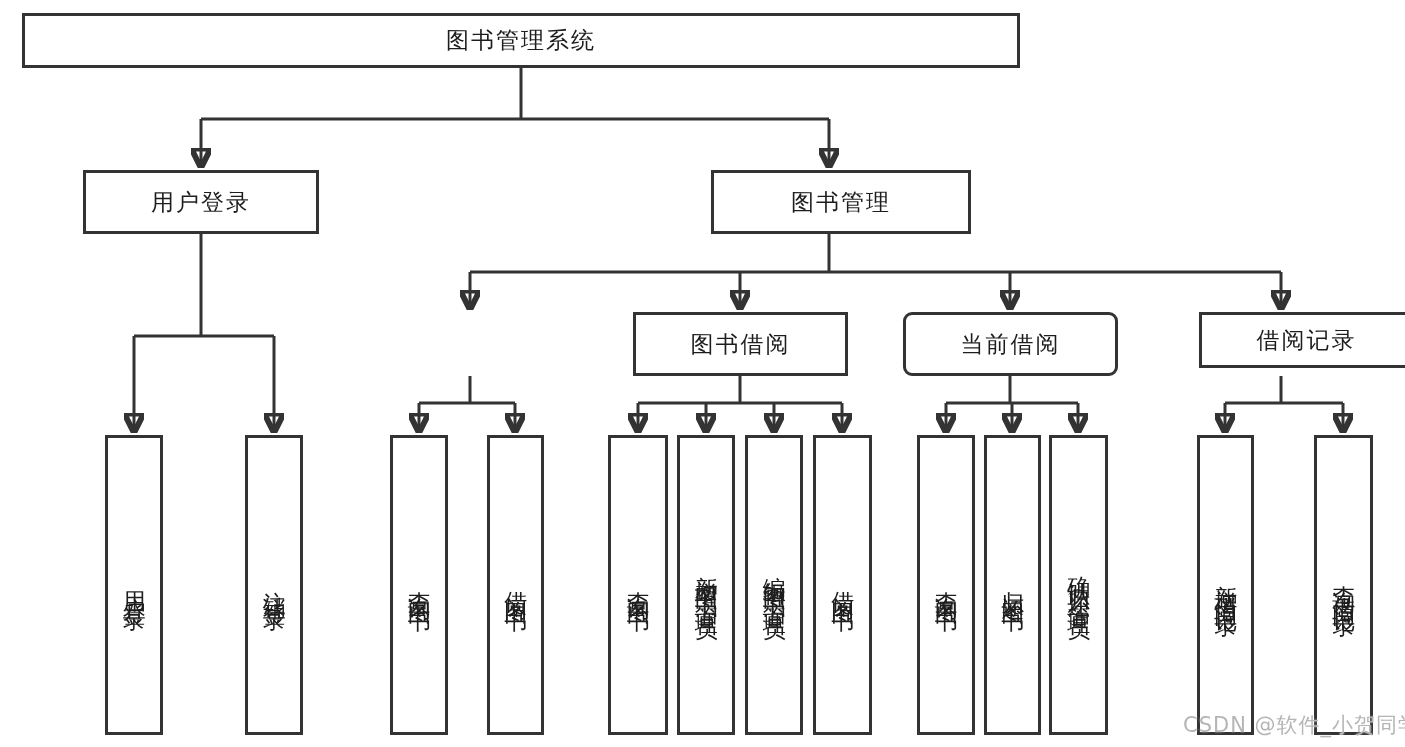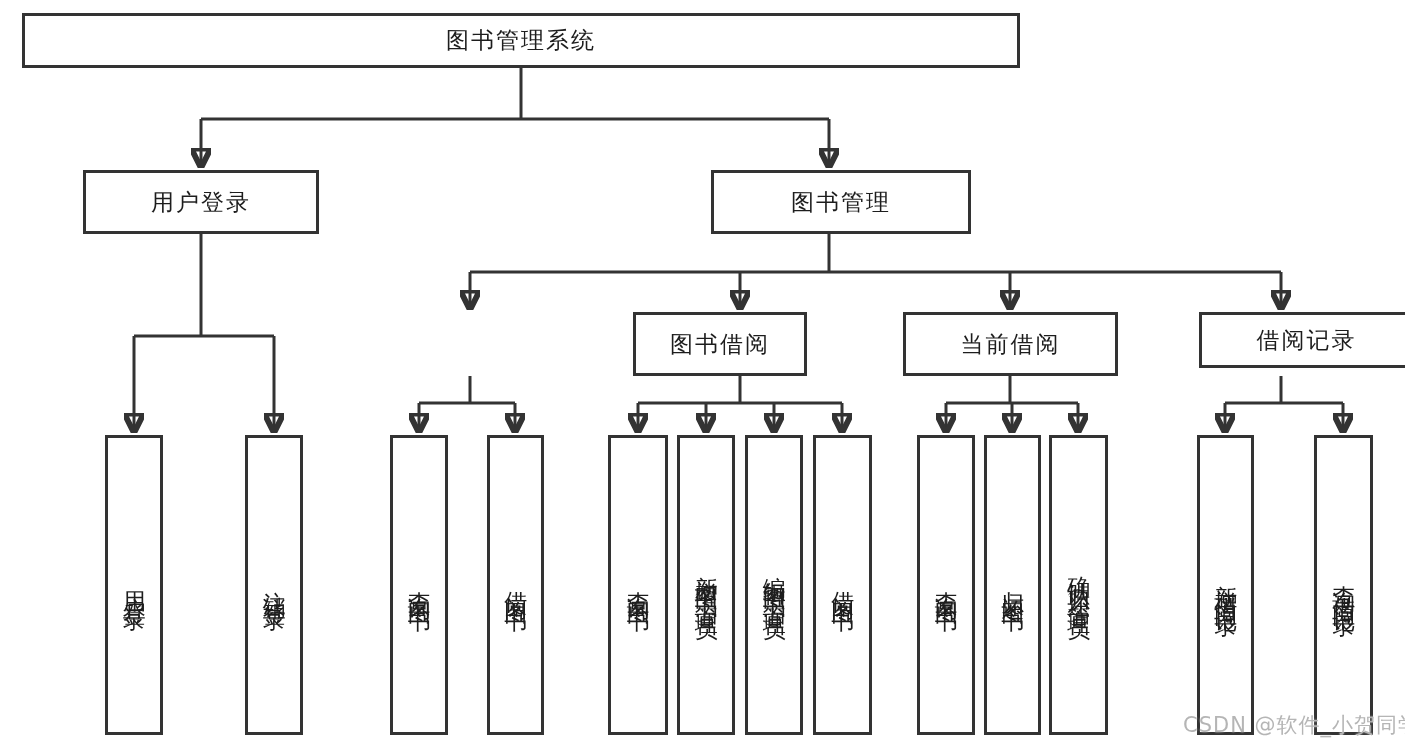--- a/index.html
+++ b/index.html
@@ -28,22 +28,22 @@
     font-size:23px;letter-spacing:2px;color:var(--text);
     z-index:2;
   }
   
   .n-root{left:22px;top:13px;width:998px;height:55px;}
   
   .n-l2a{left:83px;top:170px;width:236px;height:64px;}
   .n-l2b{left:711px;top:170px;width:260px;height:64px;}
   
   .n-l3a{left:363px;top:312px;width:215px;height:64px;}
-  .n-l3b{left:633px;top:312px;width:174px;height:64px;}
-  .n-l3c{left:903px;top:312px;width:215px;height:64px;}
+  .n-l3b{left:633px;top:312px;width:215px;height:64px;}
+  .n-l3c{left:903px;top:312px;width:215px;height:64px;border-radius:9px;}
   .n-l3d{left:1199px;top:312px;width:215px;height:56px;}
   
   .leaf{top:435px;height:300px;}
   .leaf span{
     writing-mode:vertical-rl;
     text-orientation:mixed;
     font-size:23px;
     letter-spacing:6px;
     line-height:1.1;
     white-space:nowrap;

